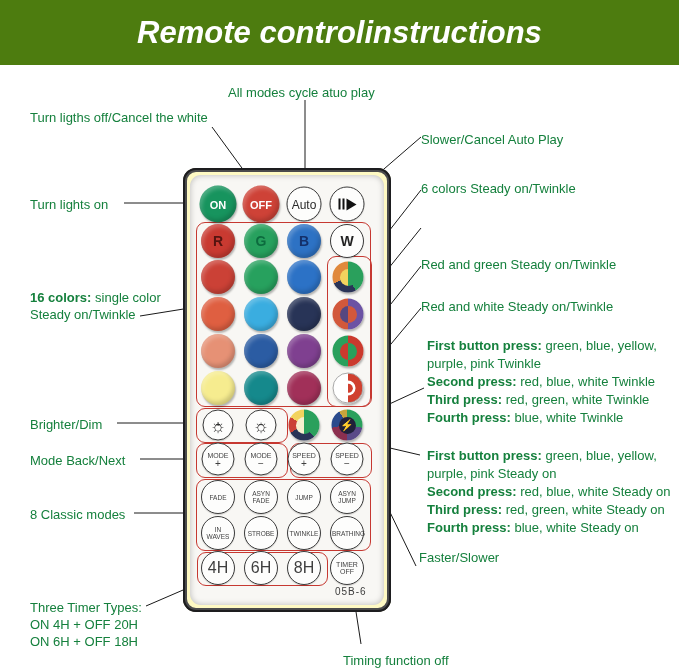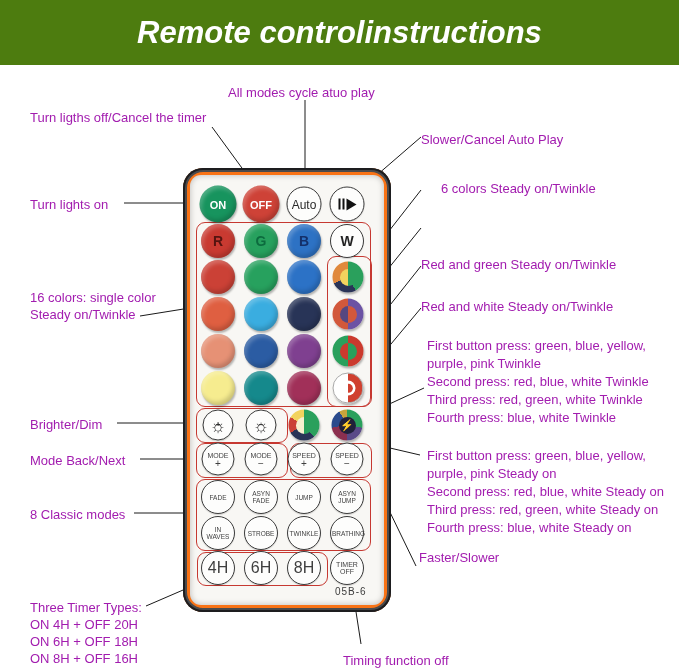--- a/index.html
+++ b/index.html
@@ -4,26 +4,26 @@
 <style>
   html,body{margin:0;padding:0;background:#fff;}
   #canvas{position:relative;width:679px;height:669px;background:#fff;overflow:hidden;
           font-family:"Liberation Sans",sans-serif;color:#222;}
   
   .header{position:absolute;left:0;top:0;width:679px;height:65px;display:flex;
           align-items:center;justify-content:center;}
   .header h1{margin:0;color:#fff;font-size:31px;font-weight:bold;font-style:italic;
              letter-spacing:0px;}
   
-  .lbl{position:absolute;font-size:13px;line-height:17px;color:#a21caf;white-space:nowrap;}
+  .lbl{position:absolute;font-size:13px;line-height:17px;color:#15803d;white-space:nowrap;}
   .lbl.block{white-space:normal;}
-  .lbl .b, .lbl b{font-weight:normal;}
+  .lbl .b, .lbl b{font-weight:bold;}
   
   .remote{position:absolute;left:183px;top:168px;width:208px;height:444px;
-          background:#f97316;border-radius:20px;
+          background:#fef9c3;border-radius:13px;
           box-shadow:inset 0 0 0 2px #1d1d1f, inset 0 0 0 4px #4a4a4c;}
   .face{position:absolute;left:7px;top:7px;width:194px;height:430px;background:#f8f7f4;
         border-radius:11px;box-shadow:inset 0 0 6px rgba(0,0,0,.25);}
   .groupbox{position:absolute;border:1.5px solid #c63831;border-radius:9px;}
   .btn{position:absolute;border-radius:50%;transform:translate(-50%,-50%);
        display:flex;flex-direction:column;align-items:center;justify-content:center;
        text-align:center;box-sizing:border-box;}
   .btn.fill{box-shadow:1px 2px 2px rgba(0,0,0,.28), inset -2px -3px 4px rgba(0,0,0,.18), inset 2px 3px 4px rgba(255,255,255,.25);}
   .btn.outline{background:#fdfdfc;border:1.3px solid #3c3c3c;color:#3c3c3c;
        box-shadow:0 1px 1px rgba(0,0,0,.15);}
@@ -77,24 +77,24 @@
       <line x1="134" y1="513" x2="195" y2="513"></line>
       <line x1="357" y1="419" x2="424" y2="388"></line>
       <line x1="317" y1="431" x2="420" y2="455"></line>
       <line x1="372" y1="475" x2="416" y2="566"></line>
       <line x1="146" y1="606" x2="197" y2="584"></line>
       <line x1="352" y1="586" x2="361" y2="644"></line>
     </g>
   </svg>
 
   <div class="lbl" style="left:228px;top:84px;">All modes cycle atuo play</div>
-  <div class="lbl" style="left:30px;top:109px;">Turn ligths off/Cancel the timer</div>
+  <div class="lbl" style="left:30px;top:109px;">Turn ligths off/Cancel the white</div>
   <div class="lbl" style="left:30px;top:196px;">Turn lights on</div>
   <div class="lbl" style="left:421px;top:131px;">Slower/Cancel Auto Play</div>
-  <div class="lbl" style="left:421px;top:180px;margin-left:20px;">6 colors Steady on/Twinkle</div>
+  <div class="lbl" style="left:421px;top:180px;">6 colors Steady on/Twinkle</div>
   <div class="lbl" style="left:421px;top:298px;">Red and white Steady on/Twinkle</div>
   <div class="lbl" style="left:421px;top:256px;">Red and green Steady on/Twinkle</div>
   <div class="lbl block" style="left:30px;top:289px;width:160px;">
       <div><span class="b">16 colors:</span><span> single color</span></div>
       <div><span>Steady on/Twinkle</span></div>
     </div>
   <div class="lbl" style="left:30px;top:416px;">Brighter/Dim</div>
   <div class="lbl" style="left:30px;top:452px;">Mode Back/Next</div>
   <div class="lbl" style="left:30px;top:506px;">8 Classic modes</div>
   <div class="lbl block" style="left:427px;top:337px;width:252px;line-height:18px;">
@@ -109,21 +109,20 @@
       <div><span>purple, pink Steady on</span></div>
       <div><span class="b">Second press:</span><span> red, blue, white Steady on</span></div>
       <div><span class="b">Third press:</span><span> red, green, white Steady on</span></div>
       <div><span class="b">Fourth press:</span><span> blue, white Steady on</span></div>
     </div>
   <div class="lbl" style="left:419px;top:549px;">Faster/Slower</div>
   <div class="lbl block" style="left:30px;top:599px;width:180px;">
       <div><span>Three Timer Types:</span></div>
       <div><span>ON 4H + OFF 20H</span></div>
       <div><span>ON 6H + OFF 18H</span></div>
-      <div><span>ON 8H + OFF 16H</span></div>
     </div>
   <div class="lbl" style="left:343px;top:652px;">Timing function off</div>
 
   <div class="remote">
     <div class="face"></div>
 
     <div class="groupbox" style="left:13px;top:54px;width:173px;height:183px;"></div>
     <div class="groupbox" style="left:144px;top:88px;width:43px;height:149px;"></div>
     <div class="groupbox" style="left:13px;top:240px;width:90px;height:33px;"></div>
     <div class="groupbox" style="left:13px;top:275px;width:90px;height:33px;"></div>

